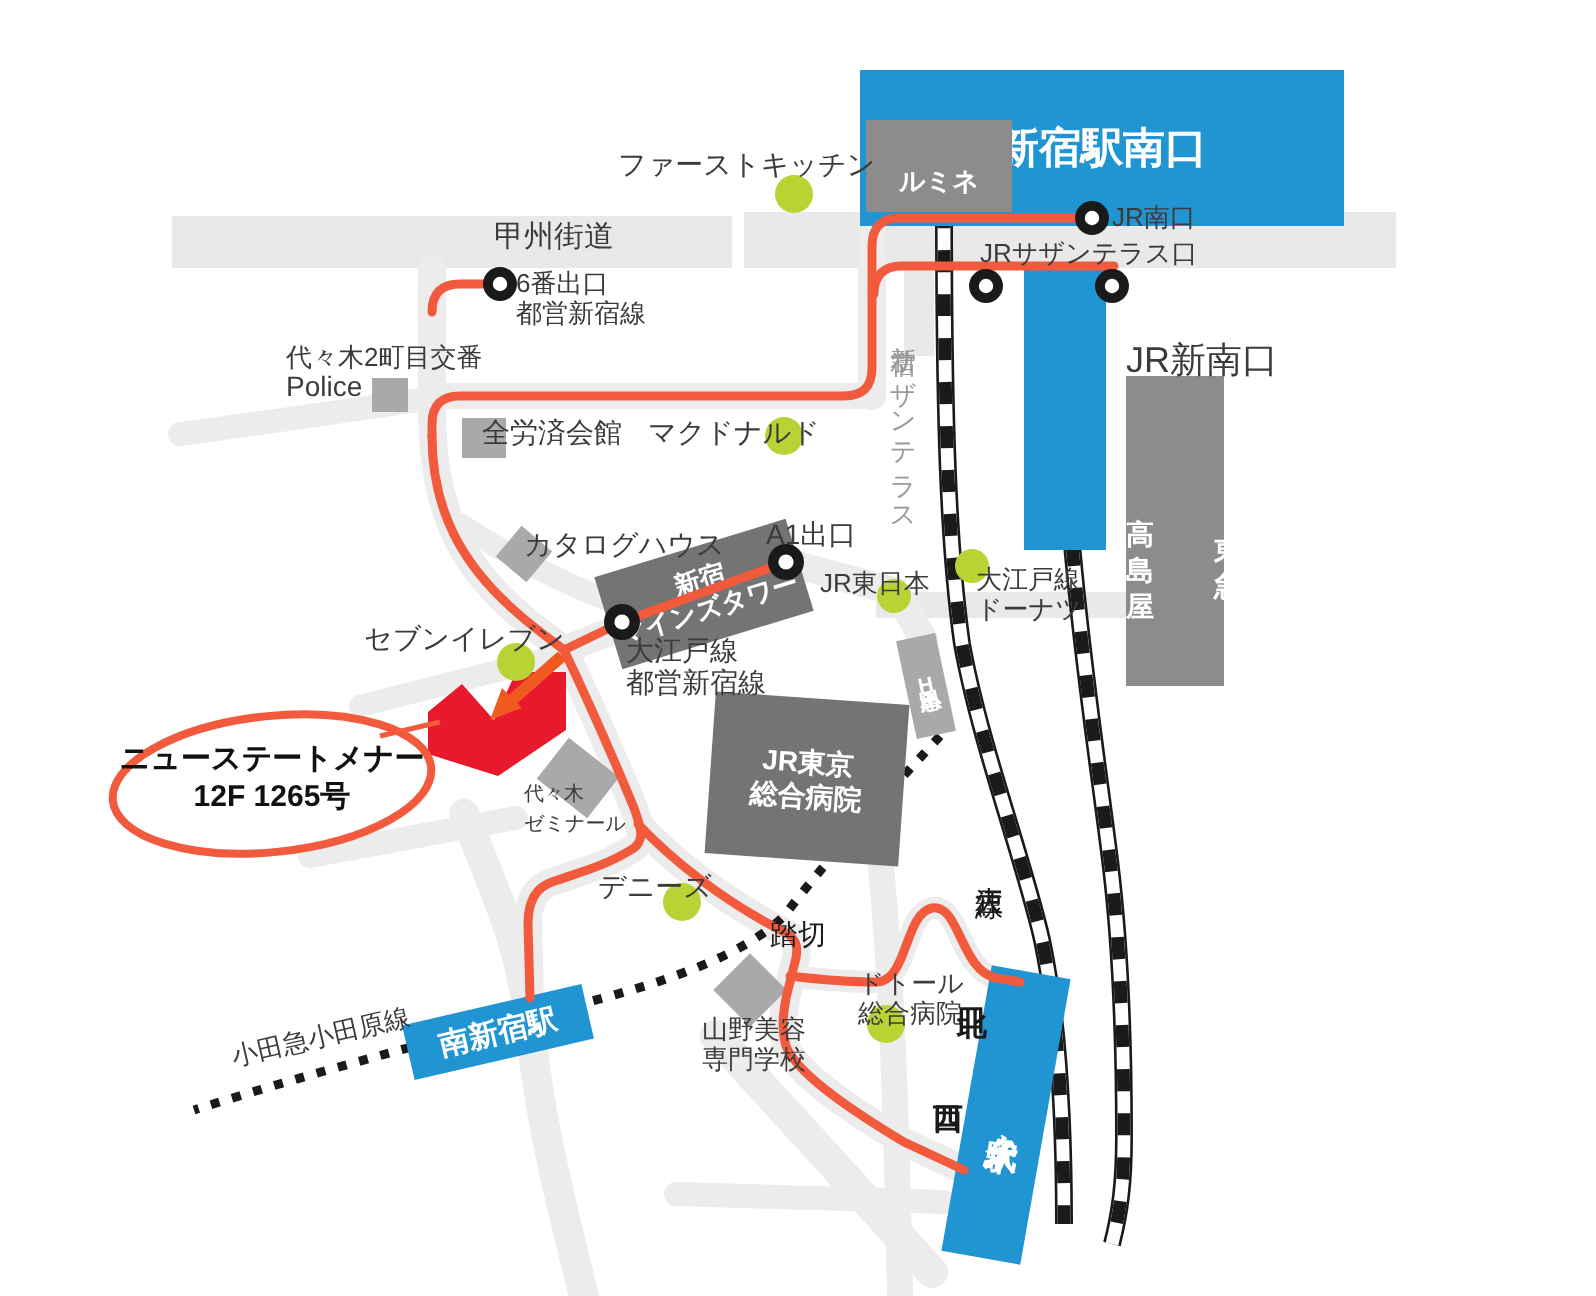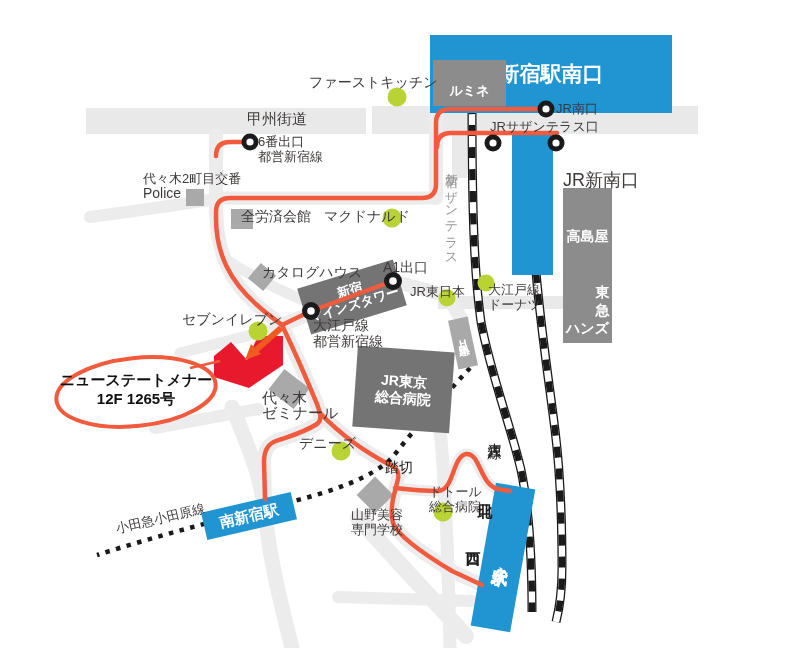--- a/index.html
+++ b/index.html
@@ -67,21 +67,21 @@
   </svg>
 
   <div class="box blue" style="left:430px;top:35px;width:242px;height:78px;font-size:21px;">
     <span>新宿駅南口</span>
   </div>
   <div class="box gmid" style="left:433px;top:60px;width:73px;height:46px;font-size:13px;align-items:flex-end;padding-bottom:6px;box-sizing:border-box;">
     <span>ルミネ</span>
   </div>
   <div class="box blue" style="left:512px;top:135px;width:41px;height:140px;"></div>
 
-  <div class="box gmid" style="left:563px;top:188px;width:49px;height:155px;flex-direction:column;justify-content:flex-start;font-size:14px;">
+  <div class="box gmid" style="left:563px;top:188px;width:49px;height:155px;flex-direction:row;justify-content:flex-start;font-size:14px;">
     <span style="margin-top:40px;">高島屋</span>
     <span style="margin-top:38px;margin-left:30px;">東急</span>
     <span>ハンズ</span>
   </div>
 
   <div class="box gdark" style="left:302px;top:273px;width:100px;height:48px;transform:rotate(-17deg);flex-direction:column;font-size:13px;line-height:15px;">
     <span>新宿</span>
     <span>マインズタワー</span>
   </div>
 
@@ -189,21 +189,21 @@
   </div>
   <div class="lbl" style="left:182px;top:312px;">セブンイレブン</div>
   <div class="lbl" style="left:313px;top:317px;line-height:16px;">
     <div>大江戸線</div>
     <div>都営新宿線</div>
   </div>
   <div class="dest-label" style="left:56px;top:370px;width:160px;">
     <div>ニューステートメナー</div>
     <div>12F 1265号</div>
   </div>
-  <div class="lbl" style="left:262px;top:390px;font-size:15px;">
+  <div class="lbl" style="left:262px;top:390px;font-size:10px;">
     <div>代々木</div>
     <div>ゼミナール</div>
   </div>
   <div class="lbl" style="left:299px;top:436px;">デニーズ</div>
   <div class="lbl black" style="left:385px;top:460px;">踏切</div>
   <div class="lbl" style="left:429px;top:484px;font-size:13px;">
     <div>ドトール</div>
     <div>総合病院</div>
   </div>
   <div class="lbl vert black" style="left:487px;top:432px;">大江戸線</div>

